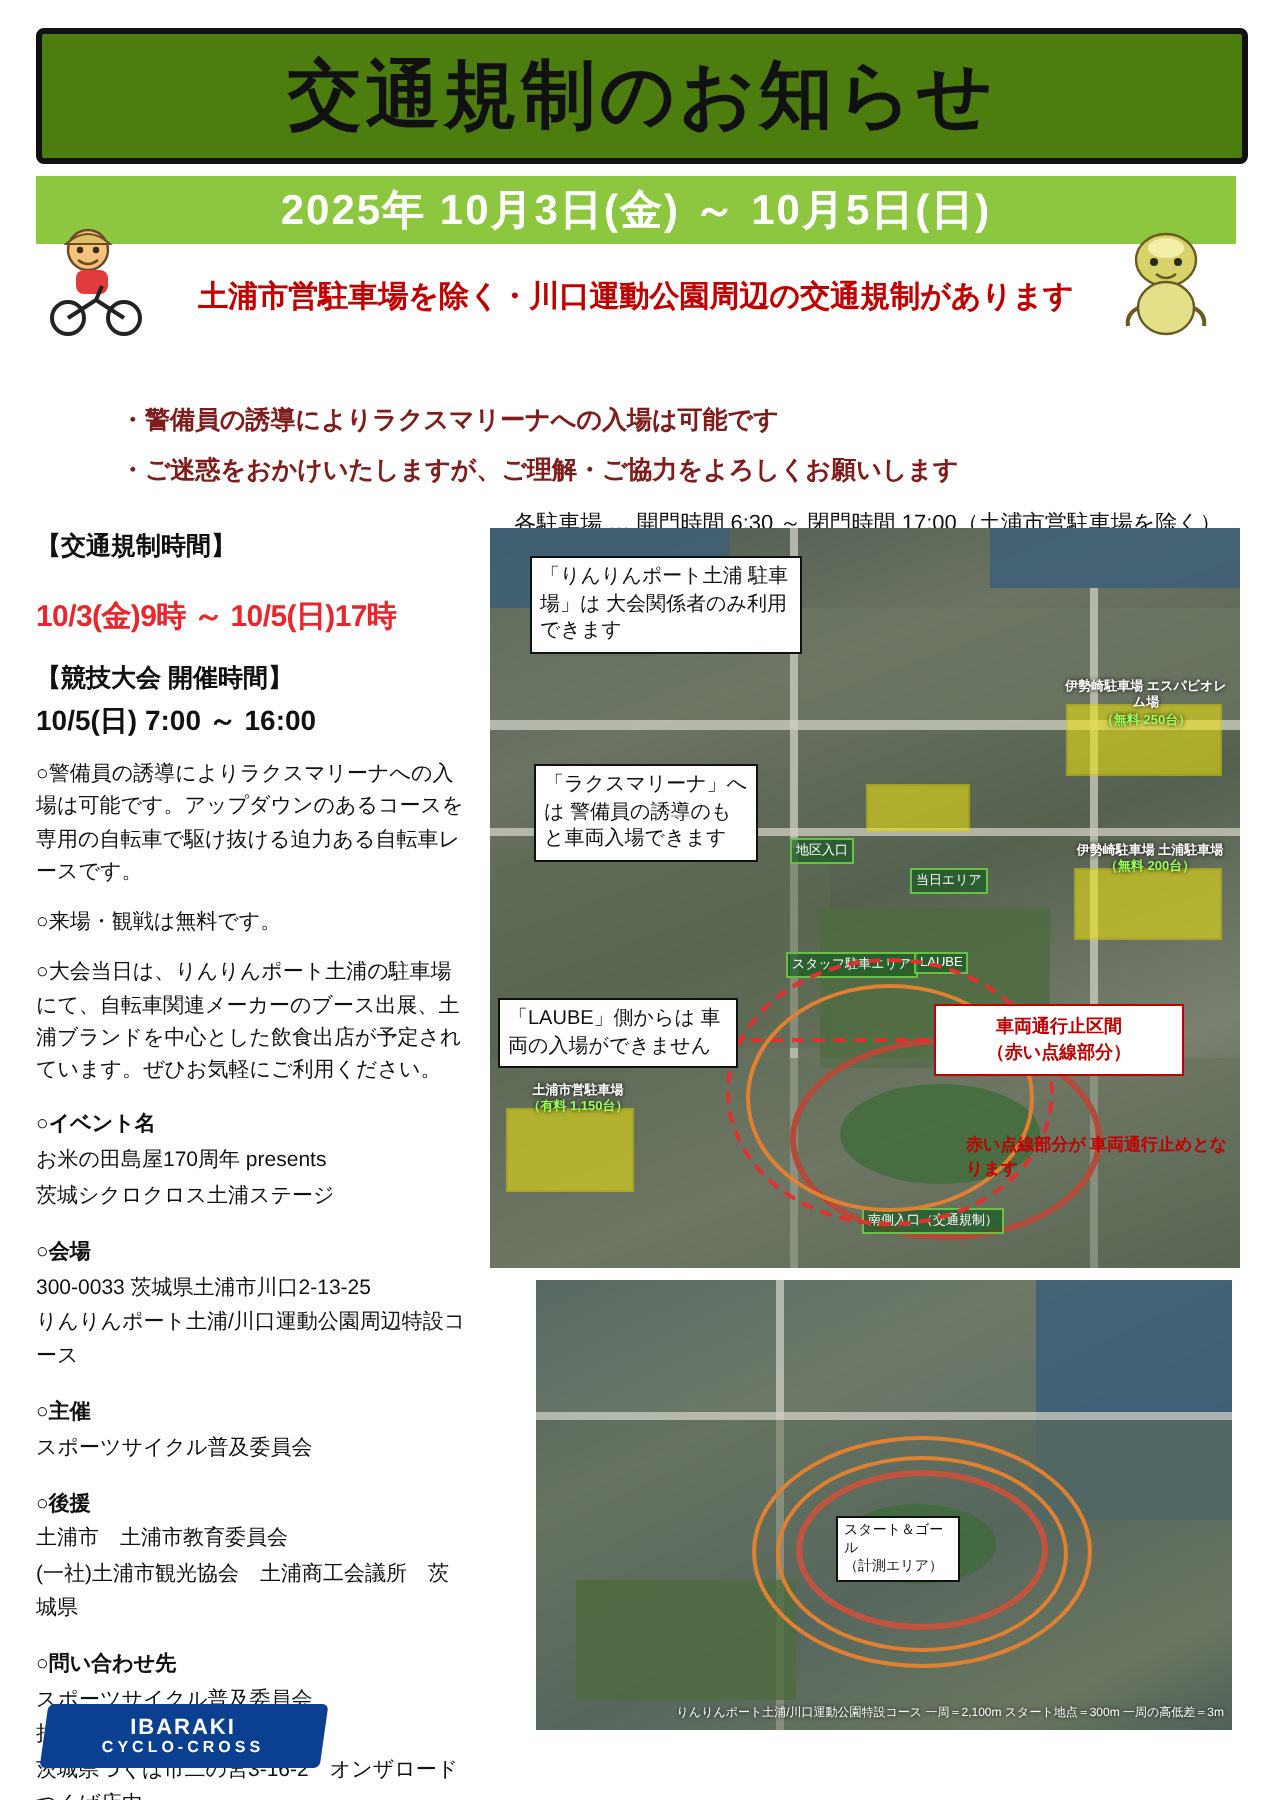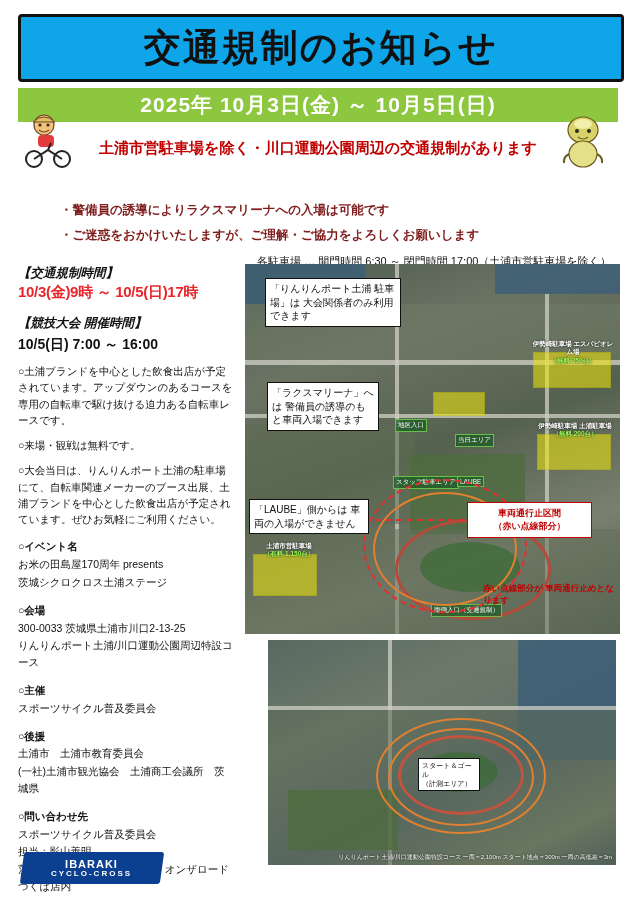--- a/index.html
+++ b/index.html
@@ -9,21 +9,21 @@
     font-family:"Liberation Sans","DejaVu Sans",sans-serif;
     color:#111;
     position:relative;
     overflow:hidden;
   }
   .page{position:relative;width:636px;height:900px;}
 
   
   .title-band{
     position:absolute;left:18px;top:14px;width:600px;height:62px;
-    background:#0ea5e9;border:3px solid #111;border-radius:4px;
+    background:#4d7c0f;border:3px solid #111;border-radius:4px;
     display:flex;align-items:center;justify-content:center;
   }
   .title-band .t{
     font-size:37px;font-weight:bold;letter-spacing:2px;color:#111;
     font-family:"DejaVu Sans","Liberation Sans",sans-serif;
   }
 
   
   .date-band{
     position:absolute;left:18px;top:88px;width:600px;height:34px;
@@ -45,22 +45,22 @@
   }
   .sub-note div{font-size:12.5px;color:#7f1d1d;margin-bottom:8px;font-weight:bold;}
 
   
   .mascot{position:absolute;}
   .mascot-left{left:24px;top:112px;width:52px;height:58px;}
   .mascot-right{left:556px;top:112px;width:54px;height:58px;}
 
   
   .leftcol{position:absolute;left:18px;top:255px;width:215px;}
-  .leftcol .hdr{font-size:12.5px;font-weight:bold;color:#111;margin-top:10px;font-style:italic;}
-  .leftcol .red-big{font-size:15px;font-weight:bold;color:#e8262b;margin-top:1px;letter-spacing:-.3px;}
+  .leftcol .hdr{font-size:12.5px;font-weight:bold;color:#111;margin-top:10px;}
+  .leftcol .red-big{font-size:15px;font-weight:bold;color:#e8262b;margin-top:17px;letter-spacing:-.3px;}
   .leftcol .blk-big{font-size:14px;font-weight:bold;color:#111;margin-top:4px;}
   .leftcol p{font-size:10.5px;line-height:1.55;margin:9px 0 0 0;color:#111;}
   .leftcol .sec{font-size:10.5px;line-height:1.6;margin-top:11px;color:#111;}
   .leftcol .sec .s-hd{font-weight:bold;}
   .leftcol .sec div{margin-bottom:1px;}
 
   
   .logo{
     position:absolute;left:22px;top:852px;width:140px;height:32px;
     background:#0b3f8f;border-radius:3px;
@@ -172,21 +172,21 @@
     <div>・警備員の誘導によりラクスマリーナへの入場は可能です</div>
     <div>・ご迷惑をおかけいたしますが、ご理解・ご協力をよろしくお願いします</div>
   </div>
 
   <div class="leftcol">
     <div class="hdr">【交通規制時間】</div>
     <div class="red-big">10/3(金)9時 ～ 10/5(日)17時</div>
     <div class="hdr" style="margin-top:13px;">【競技大会 開催時間】</div>
     <div class="blk-big">10/5(日) 7:00 ～ 16:00</div>
 
-    <p>○土浦ブランドを中心とした飲食出店が予定されています。アップダウンのあるコースを専用の自転車で駆け抜ける迫力ある自転車レースです。</p>
+    <p>○警備員の誘導によりラクスマリーナへの入場は可能です。アップダウンのあるコースを専用の自転車で駆け抜ける迫力ある自転車レースです。</p>
     <p>○来場・観戦は無料です。</p>
     <p>○大会当日は、りんりんポート土浦の駐車場にて、自転車関連メーカーのブース出展、土浦ブランドを中心とした飲食出店が予定されています。ぜひお気軽にご利用ください。</p>
 
     <div class="sec">
       <div class="s-hd">○イベント名</div>
       <div>お米の田島屋170周年 presents</div>
       <div>茨城シクロクロス土浦ステージ</div>
     </div>
 
     <div class="sec">
@@ -274,21 +274,21 @@
 警備員の誘導のもと車両入場できます</span>
     </div>
     <div class="bub" style="left:4px;top:235px;width:120px;">
       <span>「LAUBE」側からは
 車両の入場ができません</span>
     </div>
 
     <div class="redbox" style="left:222px;top:238px;width:125px;">
       <span>車両通行止区間</span><br><span>（赤い点線部分）</span>
     </div>
-    <div class="note-red" style="left:238px;top:318px;width:132px;">
+    <div class="note-red" style="left:238px;top:302px;width:132px;font-family:Liberation Serif, serif;">
       <span>赤い点線部分が
 車両通行止めとなります</span>
     </div>
   </div>
 
   <div class="map2">
     <div class="water" style="left:250px;top:0;width:98px;height:120px;"></div>
     <div class="blk" style="left:0;top:0;width:250px;height:70px;background:#6e7a64;"></div>
     <div class="road" style="left:0;top:66px;width:348px;height:4px;"></div>
     <div class="road" style="left:120px;top:0;width:4px;height:225px;"></div>

